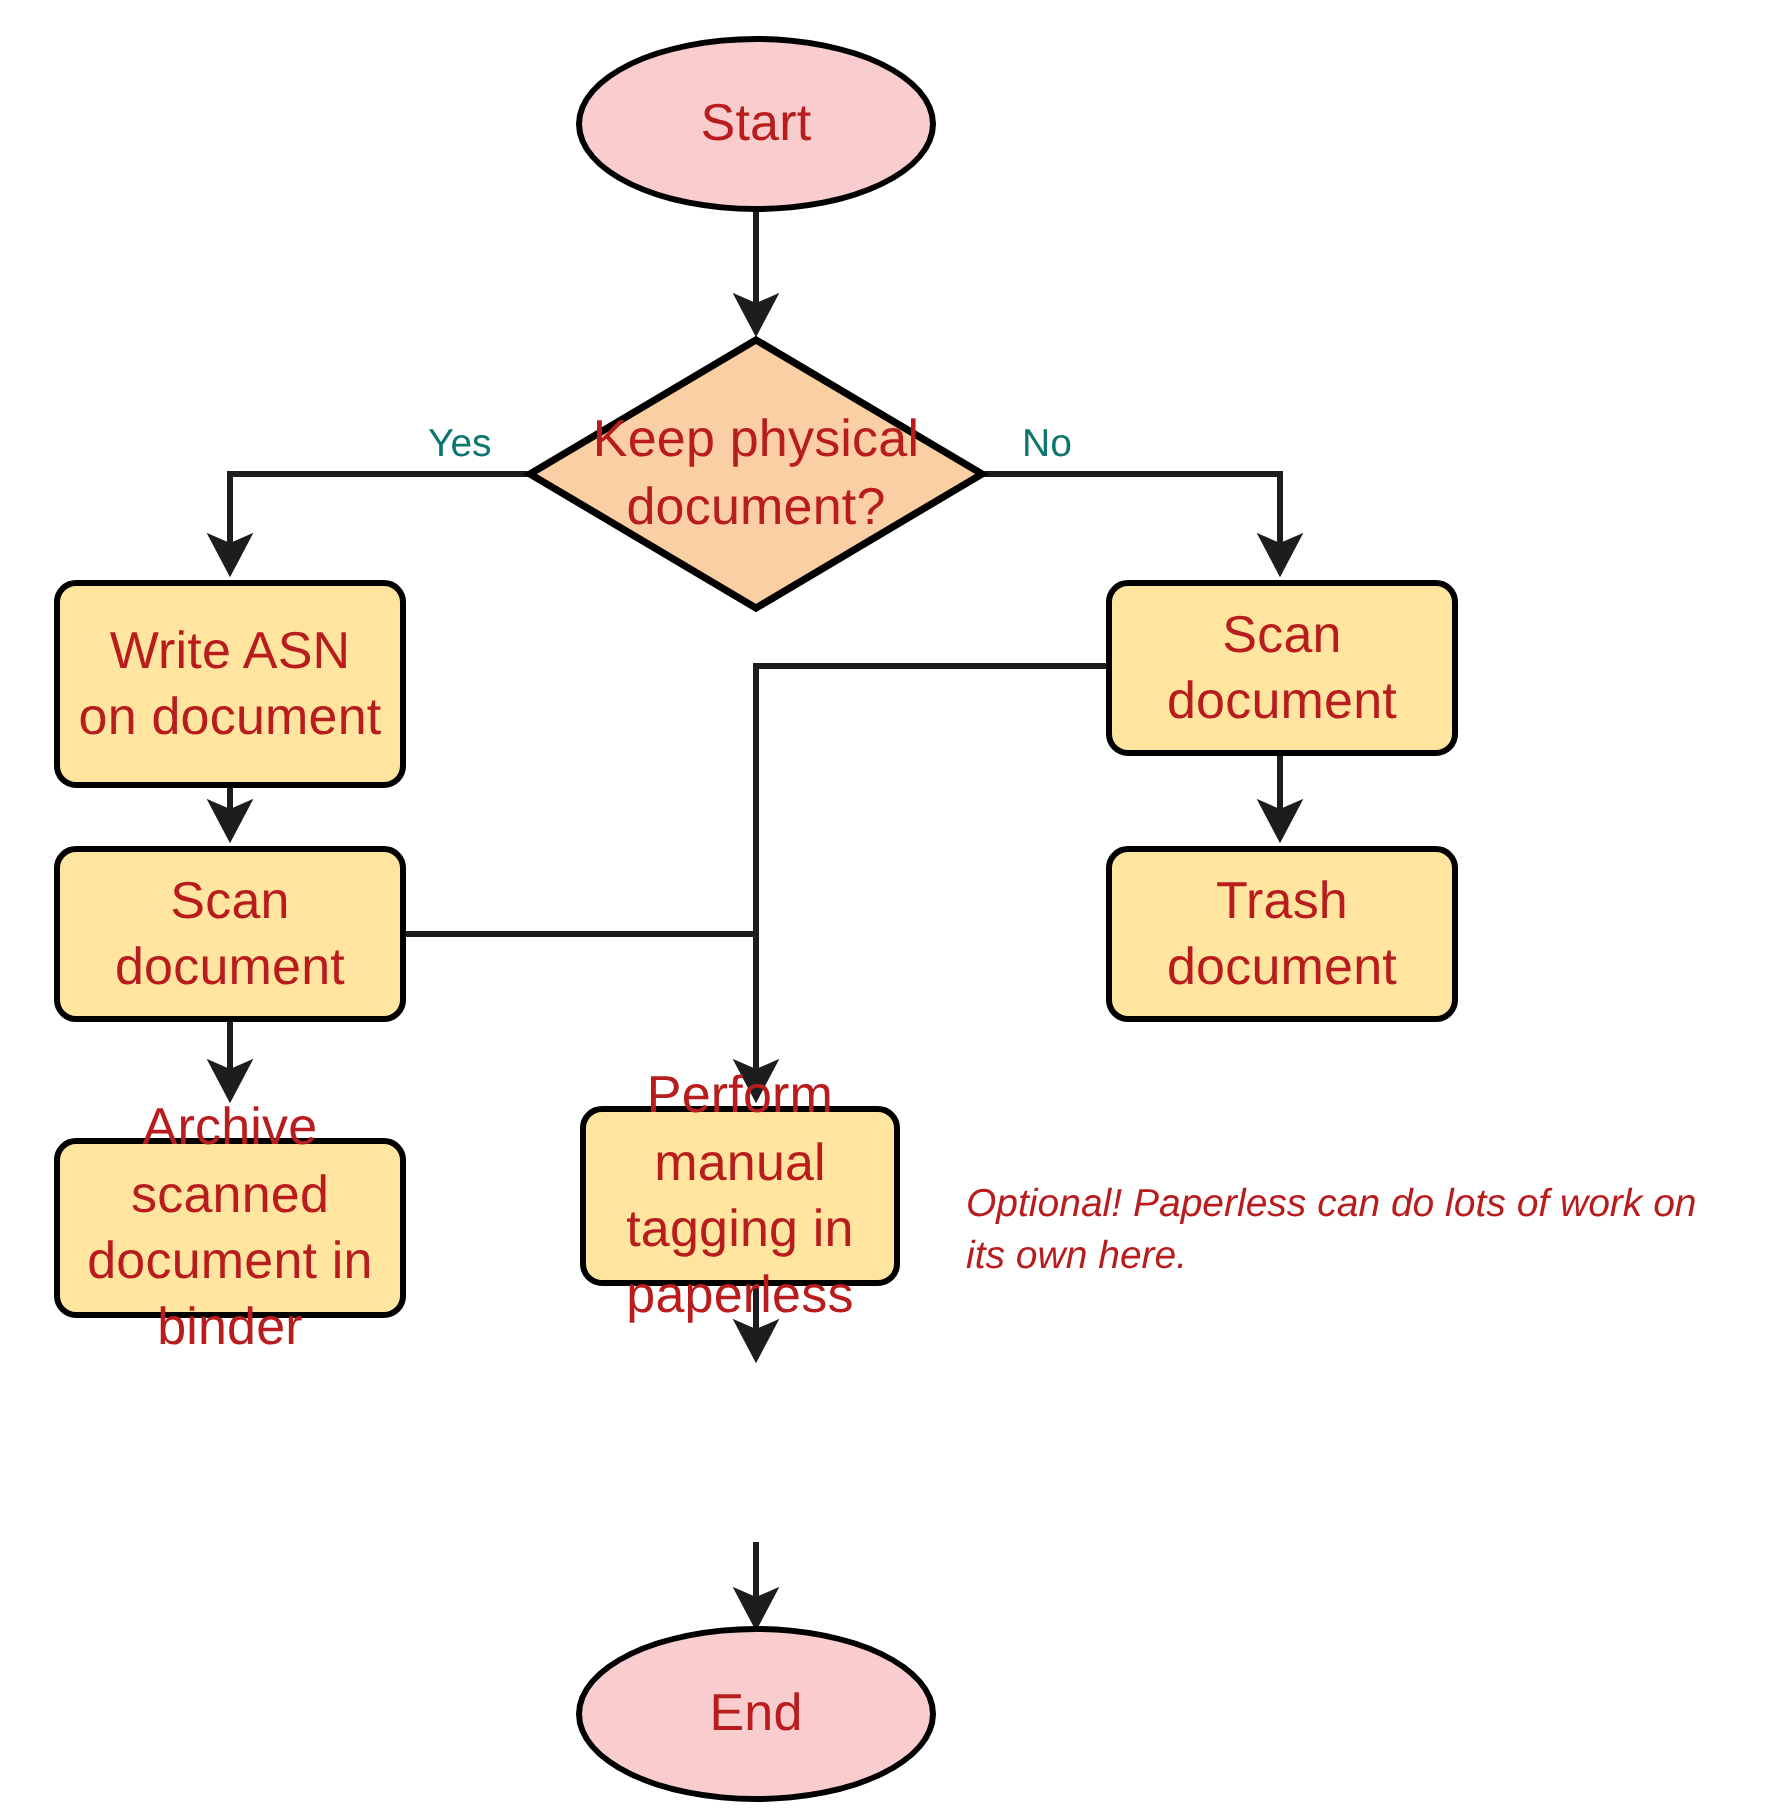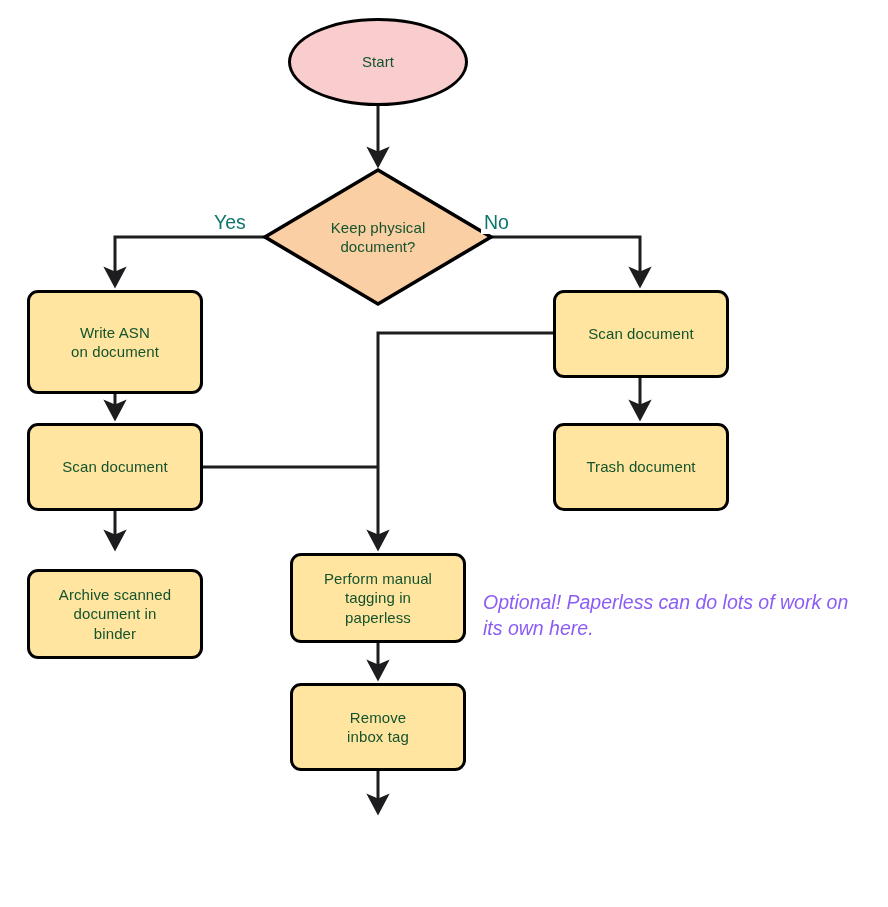--- a/index.html
+++ b/index.html
@@ -27,22 +27,22 @@
     height: 907px;
   }
   
   .node {
     position: absolute;
     box-sizing: border-box;
     display: flex;
     align-items: center;
     justify-content: center;
     text-align: center;
-    color: #14532d;
-    font-size: 15px;
+    color: #b91c1c;
+    font-size: 26px;
     line-height: 1.28;
     letter-spacing: 0.1px;
     white-space: pre-line;
   }
   .node-process {
     background: #ffe5a0;
     border: 3.2px solid #000000;
     border-radius: 11px;
   }
   .node-terminator {
@@ -66,21 +66,21 @@
     color: #0f766e;
     background: #ffffff;
     padding: 0 3px;
     white-space: nowrap;
   }
   .note-text {
     position: absolute;
     font-size: 19.5px;
     font-style: italic;
     line-height: 1.34;
-    color: #8b5cf6;
+    color: #b91c1c;
     white-space: pre-line;
   }
 </style>
 </head>
 <body>
 
 <div id="flow-root">
 
   <svg id="flow-svg" viewBox="0 0 888 907">
     <defs>
@@ -140,32 +140,31 @@
   </div>
 
   <div class="node node-process" style="left:553px; top:290px; width:176px; height:88px;">
     <span>Scan document</span>
   </div>
 
   <div class="node node-process" style="left:553px; top:423px; width:176px; height:88px;align-items:center;">
     <span>Trash document</span>
   </div>
 
-  <div class="node node-process" style="left:290px; top:553px; width:176px; height:90px;">
+  <div class="node node-process" style="left:290px; top:553px; width:160px; height:90px;">
     <span>Perform manual
 tagging in
 paperless</span>
   </div>
 
-  <div class="node node-process" style="left:290px; top:683px; width:176px; height:88px;">
-    <span>Remove
-inbox tag</span>
+
+  <div class="node node-terminator" style="left:288px; top:813px; width:180px; height:88px;">
+    <span>End</span>
   </div>
-
 
   <div class="edge-label" style="left:211px; top:211px;">Yes</div>
 
-  <div class="edge-label" style="left:481px; top:211px;">No</div>
+  <div class="edge-label" style="left:508px; top:211px;">No</div>
 
   <div class="note-text" style="left:483px; top:589px; width:402px;">Optional! Paperless can do lots of work on
 its own here.</div>
 
 </div>
 
 </body></html>

